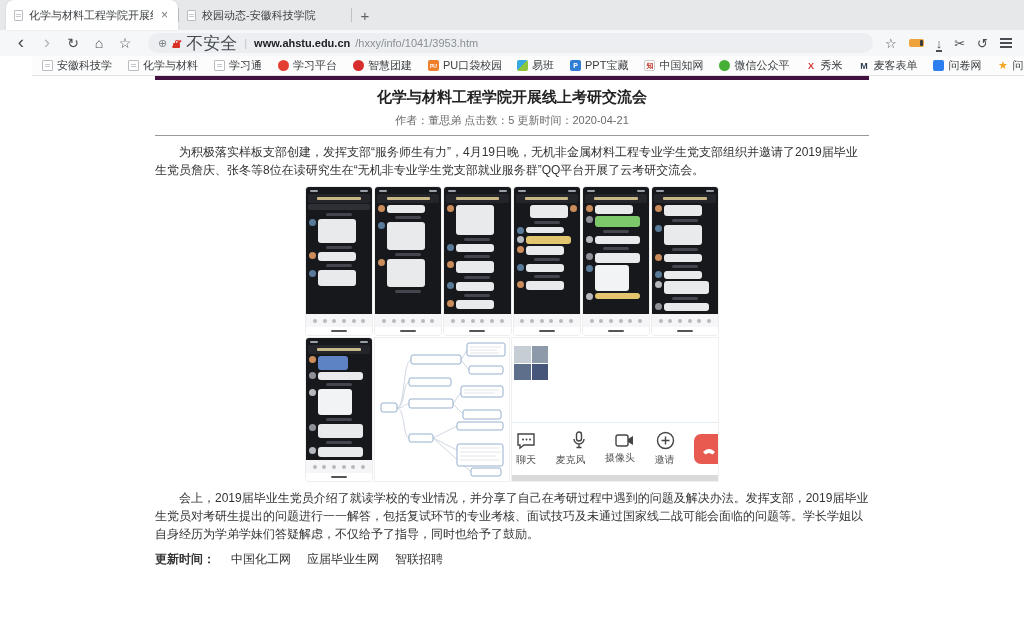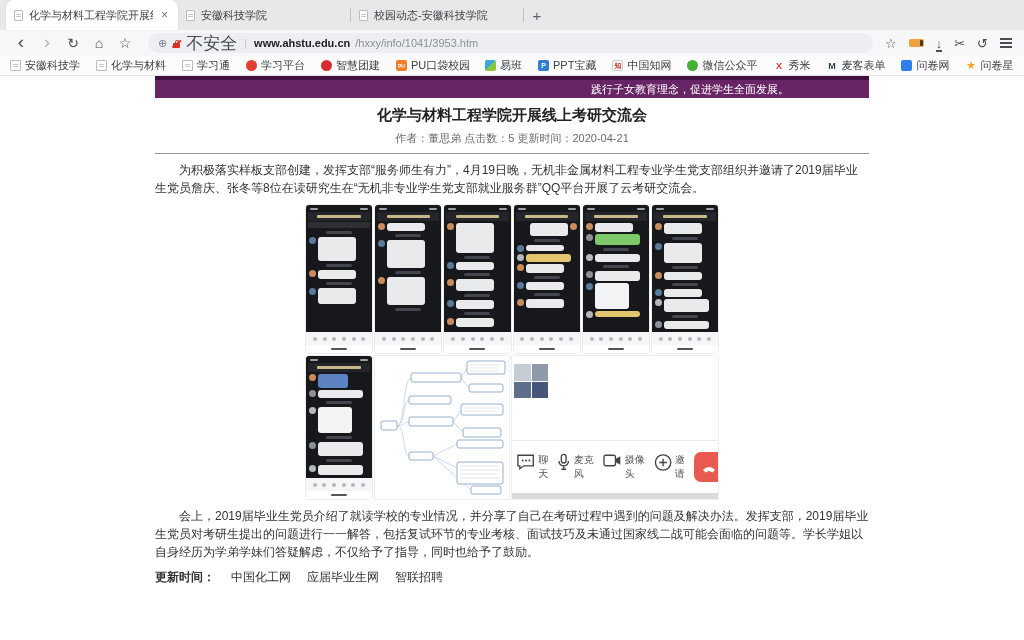--- a/index.html
+++ b/index.html
@@ -33,21 +33,21 @@
   .addr .path { font-size:11px; color:#8a9096; white-space:nowrap; overflow:hidden; }
   .right-icons { display:flex; align-items:center; gap:12px; padding-right:2px; }
   .right-icons .ric { color:#4a4d52; font-size:13px; display:flex; align-items:center; }
   .batt { width:15px; height:8px; background:#f0a23c; border-radius:2px; position:relative; }
   .batt::after { content:""; position:absolute; right:1px; top:1px; width:3px; height:6px; background:#3c3c3c; border-radius:1px; }
   .dl { position:relative; font-size:12px; }
   .dl::after { content:""; position:absolute; left:0; right:0; bottom:-1px; height:1.5px; background:#4a4d52; }
   .burger { display:flex; flex-direction:column; gap:2.5px; }
   .burger i { width:12px; height:1.5px; background:#4a4d52; }
 
-  .bookmarks { height:20px; background:#fcfcfd; border-bottom:1px solid #e2e3e5; display:flex; align-items:center; padding:0 10px; gap:16px; overflow:hidden; }
+  .bookmarks { height:20px; background:#fcfcfd; border-bottom:1px solid #e2e3e5; display:flex; align-items:center; padding:0 10px; gap:16px; overflow:hidden;margin-left:32px; }
   .bm { display:flex; align-items:center; gap:4px; font-size:11px; color:#3c4043; white-space:nowrap; flex:none; }
   .bm .lbl { max-width:58px; overflow:hidden; }
   .fav { width:11px; height:11px; border-radius:2px; flex:none; display:flex; align-items:center; justify-content:center; font-size:7px; color:#fff; font-weight:bold; }
   .fav.doc { background:#fff; border:1px solid #b9bcc0; border-radius:1px; position:relative; }
   .fav.doc::after { content:""; position:absolute; left:2px; top:3px; width:5px; height:1px; background:#c6c9cd; box-shadow:0 2px 0 #c6c9cd; }
   .fav.red-circle { background:#e33e30; border-radius:50%; }
   .fav.flower { background:#d62e2e; border-radius:50%; }
   .fav.pu { background:#f07f2d; font-size:5px; }
   .fav.yiban { background:linear-gradient(135deg,#36a9e1 50%,#8cc63f 50%); }
   .fav.ppt { background:#2f7ed4; }
@@ -94,41 +94,37 @@
   .callscreen { flex:1 1 0; background:#fff; border:1px solid #f0f0f0; display:flex; flex-direction:column; overflow:hidden; position:relative; }
   .call-top { display:flex; gap:7px; padding:8px 0 0 2px; }
   .call-avatars { width:34px; height:34px; display:grid; grid-template-columns:1fr 1fr; grid-template-rows:1fr 1fr; gap:1px; flex:none; }
   .call-avatars i { background:#9aa7b6; }
   .call-avatars i:nth-child(1){ background:#c7cdd4; } .call-avatars i:nth-child(2){ background:#8d9aa9; }
   .call-avatars i:nth-child(3){ background:#5d6f8b; } .call-avatars i:nth-child(4){ background:#46557a; }
   .call-title { font-size:13px; color:#333; white-space:nowrap; }
   .call-timer { font-size:11px; color:#9aa0a6; margin-top:5px; }
   .call-divider { height:1px; background:#e4ecf4; margin-top:auto; }
   .call-toolbar { height:52px; display:flex; align-items:center; justify-content:space-between; padding:0 2px 0 4px; position:relative; }
-  .call-btn { display:flex; flex-direction:row; align-items:flex-start; gap:3px; font-size:10px; color:#555; }
+  .call-btn { display:flex; flex-direction:column; align-items:flex-end; gap:3px; font-size:10px; color:#555; }
   .call-btn svg { display:block; }
   .hangup { width:30px; height:30px; background:#e85a4f; border-radius:7px; display:flex; align-items:center; justify-content:center; margin-right:-8px; flex:none; }
   .call-strip { height:6px; background:#dadada; flex:none; }
 
   
   .flinks { margin-top:8px; display:flex; align-items:center; gap:16px; font-size:12px; color:#333; }
   .flinks .flabel { font-weight:bold; }
 </style>
 </head>
 <body>
 
 <div class="tabbar">
   <div class="tab active">
     <span class="doc-ico"></span>
     <span class="title">化学与材料工程学院开展线上考</span>
     <span class="close">×</span>
-  </div>
-  <div class="tab">
-    <span class="doc-ico"></span>
-    <span class="title">安徽科技学院</span>
   </div>
   <div class="tab-sep"></div>
   <div class="tab">
     <span class="doc-ico"></span>
     <span class="title">校园动态-安徽科技学院</span>
   </div>
   <div class="tab-sep"></div>
   <div class="newtab">+</div>
 </div>
 
@@ -222,23 +218,20 @@
   <div class="bm">
       <span class="fav star">★</span>
       <span class="lbl">问卷星</span>
     </div>
 
 </div>
 
 <div class="page">
   <div class="content">
     <div class="banner-top"></div>
-    <div class="banner">
-      <span>践行子女教育理念，促进学生全面发展。</span>
-    </div>
 
     <div class="art-title">化学与材料工程学院开展线上考研交流会</div>
     <div class="art-meta">作者：董思弟 点击数：5 更新时间：2020-04-21</div>
     <div class="meta-rule"></div>
 
     <div class="para">为积极落实样板支部创建，发挥支部“服务师生有力”，4月19日晚，无机非金属材料工程专业学生党支部组织并邀请了2019届毕业生党员詹庆、张冬等8位在读研究生在“无机非专业学生党支部就业服务群”QQ平台开展了云考研交流会。</div>
 
     <div class="collage">
       <div class="crow top" id="topRow">
           <div class="phone">

